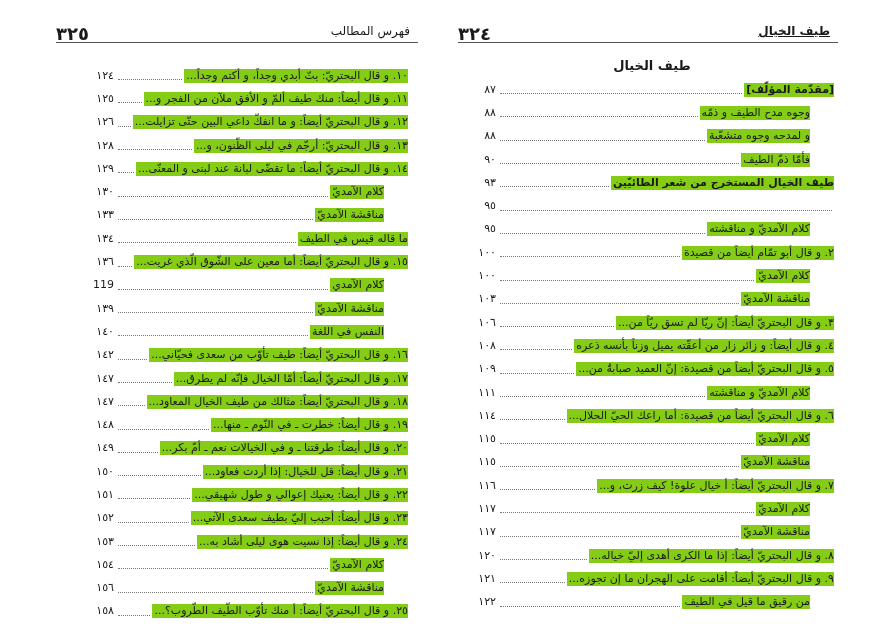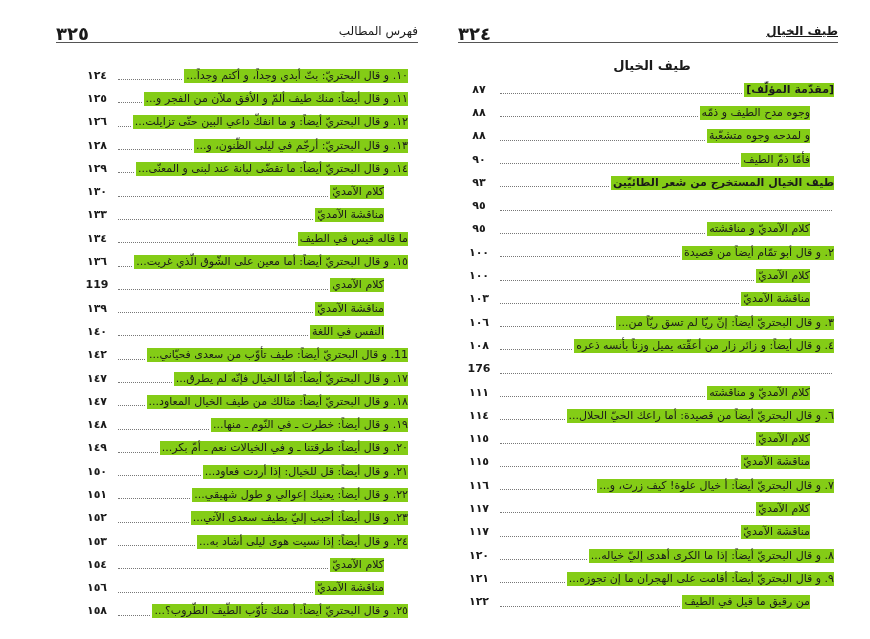--- a/index.html
+++ b/index.html
@@ -27,21 +27,21 @@
       position: absolute;
       top: 22px;
       left: 0;
       right: 0;
       height: 20px;
       border-bottom: 1px solid #555;
       direction: rtl;
     }
     .running-head .title {
       position: absolute;
-      right: 0;
+      right: 8px;
       top: 2px;
       font-size: 12px;
       font-family: "DejaVu Sans", sans-serif;
     }
     .running-head .page-num {
       position: absolute;
       left: 0;
       top: 1px;
       font-size: 18px;
       font-weight: bold;
@@ -91,22 +91,22 @@
     .toc-row .leader {
       flex: 1;
       border-bottom: 1px dotted #777;
       height: 0;
       margin-top: 8px;
       margin-left: 4px;
       margin-right: 2px;
     }
     .toc-row .pg {
       width: 34px;
-      text-align: center;
-      font-weight: bold;
+      text-align: right;
+      font-weight: normal;
       font-size: 11px;
       direction: rtl;
     }
   </style>
 </head>
 <body>
 
 <div class="page page-left">
   <div class="running-head">
     <span class="title">فهرس المطالب</span>
@@ -167,21 +167,21 @@
         <span class="entry">مناقشة الآمديّ</span>
         <span class="leader"></span>
         <span class="pg">١٣٩</span>
       </div>
       <div class="toc-row indent">
         <span class="entry">النفس في اللغة</span>
         <span class="leader"></span>
         <span class="pg">١٤٠</span>
       </div>
       <div class="toc-row">
-        <span class="entry">11. و قال البحتريّ أيضاً: طيف تأوّب من سعدى فحيّاني...</span>
+        <span class="entry">١٦. و قال البحتريّ أيضاً: طيف تأوّب من سعدى فحيّاني...</span>
         <span class="leader"></span>
         <span class="pg">١٤٢</span>
       </div>
       <div class="toc-row">
         <span class="entry">١٧. و قال البحتريّ أيضاً: أمّا الخيال فإنّه لم يطرق...</span>
         <span class="leader"></span>
         <span class="pg">١٤٧</span>
       </div>
       <div class="toc-row">
         <span class="entry">١٨. و قال البحتريّ أيضاً: مثالك من طيف الخيال المعاود...</span>
@@ -296,22 +296,23 @@
         <span class="entry">٣. و قال البحتريّ أيضاً: إنّ ريّا لم تسق ريّاً من...</span>
         <span class="leader"></span>
         <span class="pg">١٠٦</span>
       </div>
       <div class="toc-row">
         <span class="entry">٤. و قال أيضاً: و زائر زار من أعقّته يميل وزناً بأنسه ذعره</span>
         <span class="leader"></span>
         <span class="pg">١٠٨</span>
       </div>
       <div class="toc-row">
-        <span class="leader"></span>
-        <span class="pg">176</span>
+        <span class="entry">٥. و قال البحتريّ أيضاً من قصيدة: إنّ العميد صبابةٌ من...</span>
+        <span class="leader"></span>
+        <span class="pg">١٠٩</span>
       </div>
       <div class="toc-row indent">
         <span class="entry">كلام الآمديّ و مناقشته</span>
         <span class="leader"></span>
         <span class="pg">١١١</span>
       </div>
       <div class="toc-row">
         <span class="entry">٦. و قال البحتريّ أيضاً من قصيدة: أما راعك الحيّ الحلال...</span>
         <span class="leader"></span>
         <span class="pg">١١٤</span>

